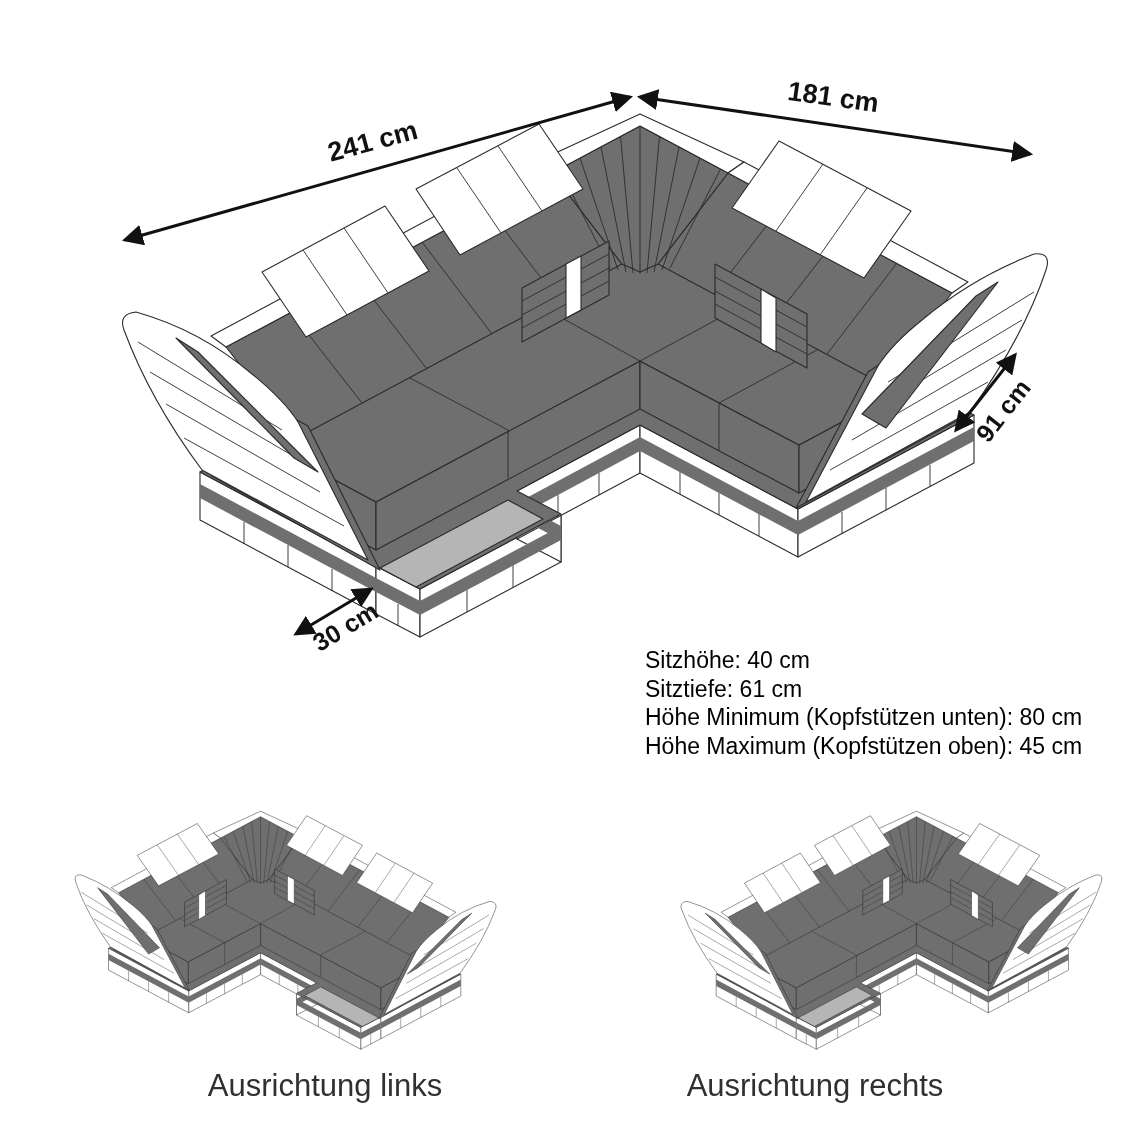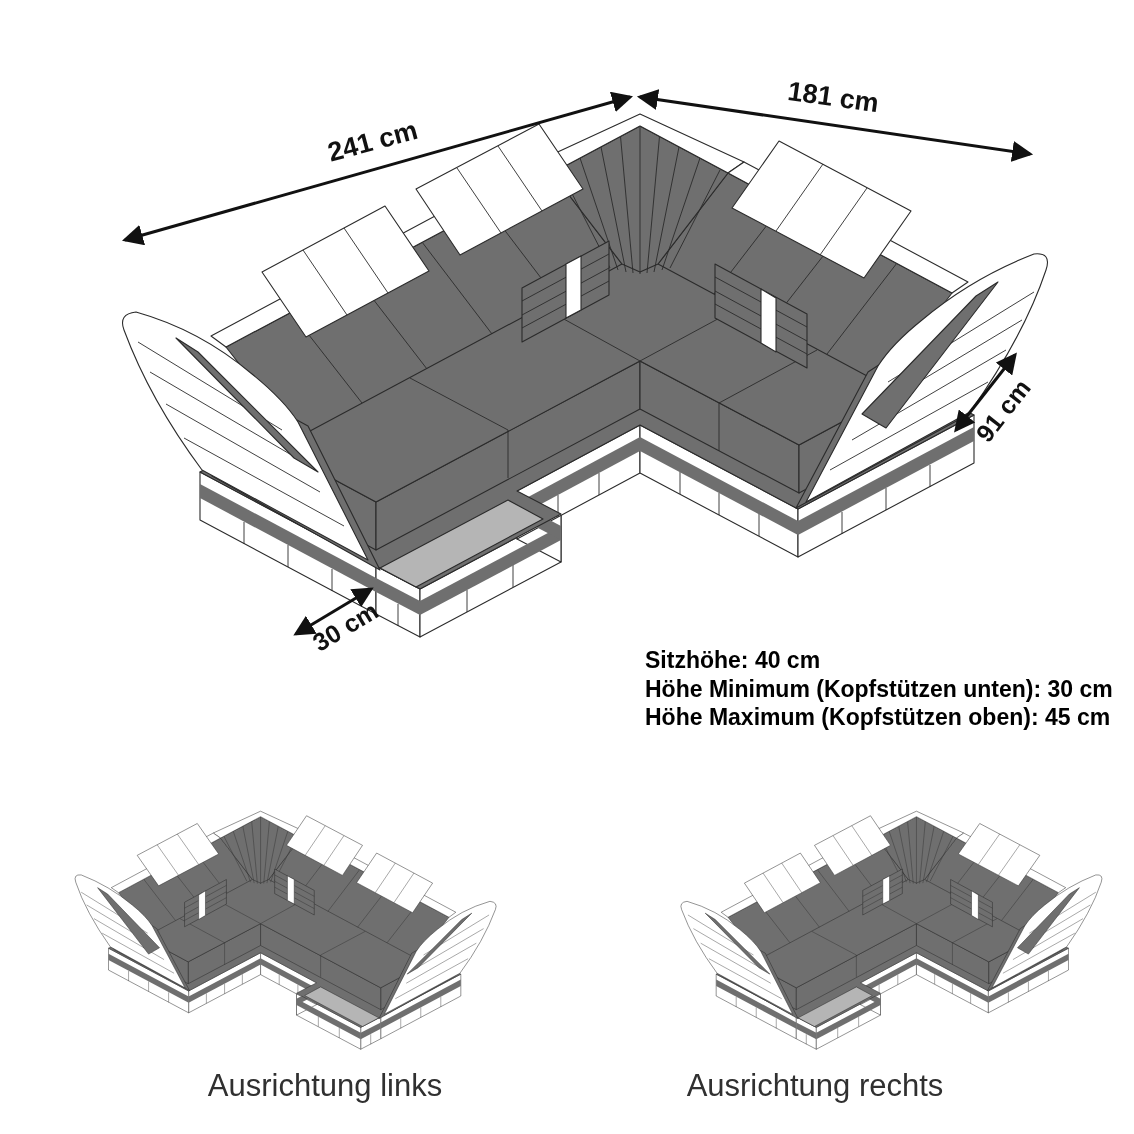--- a/index.html
+++ b/index.html
@@ -1,21 +1,21 @@
 <!DOCTYPE html>
 <html><head>
 <meta charset="utf-8">
 <style>
   html,body{margin:0;padding:0;background:#fff;}
   .canvas{position:relative;width:1134px;height:1134px;background:#ffffff;overflow:hidden;
           font-family:"Liberation Sans", sans-serif;}
   .diagram-svg{position:absolute;left:0;top:0;}
   .dim-label{font-family:"Liberation Sans", sans-serif;font-weight:bold;fill:#111111;}
   .orient-label{font-family:"Liberation Sans", sans-serif;font-weight:400;fill:#303030;font-size:31px;}
-  .specs{position:absolute;left:645px;top:646px;color:#000;font-weight:bold;
+  .specs{position:absolute;left:645px;top:646px;color:#000;font-weight:normal;
          font-size:23px;line-height:28.5px;white-space:nowrap;}
   
   .st{stroke:#2b2b2b;stroke-width:1.1;stroke-linejoin:round;}
   .dk{fill:#6f6f6f;}
   .wh{fill:#ffffff;}
   .lt{fill:#b5b5b5;}
   .ln{stroke:#2b2b2b;stroke-width:0.9;fill:none;}
   .arrow{stroke:#111;stroke-width:3;fill:none;}
 </style>
 </head>
@@ -183,17 +183,18 @@
       <use href="#sofa" x="75" y="798" width="440" height="264"></use>
     </g>
     <text class="orient-label" x="325" y="1096" text-anchor="middle">Ausrichtung links</text>
 
     <use href="#sofa" x="668" y="798" width="440" height="264"></use>
     <text class="orient-label" x="815" y="1096" text-anchor="middle">Ausrichtung rechts</text>
   </svg>
 
   <div class="specs">
     <div>Sitzhöhe: 40 cm</div>
-    <div>Höhe Minimum (Kopfstützen unten): 30 cm</div>
+    <div>Sitztiefe: 61 cm</div>
+    <div>Höhe Minimum (Kopfstützen unten): 80 cm</div>
     <div>Höhe Maximum (Kopfstützen oben): 45 cm</div>
   </div>
 
 </div>
 
 </body></html>

